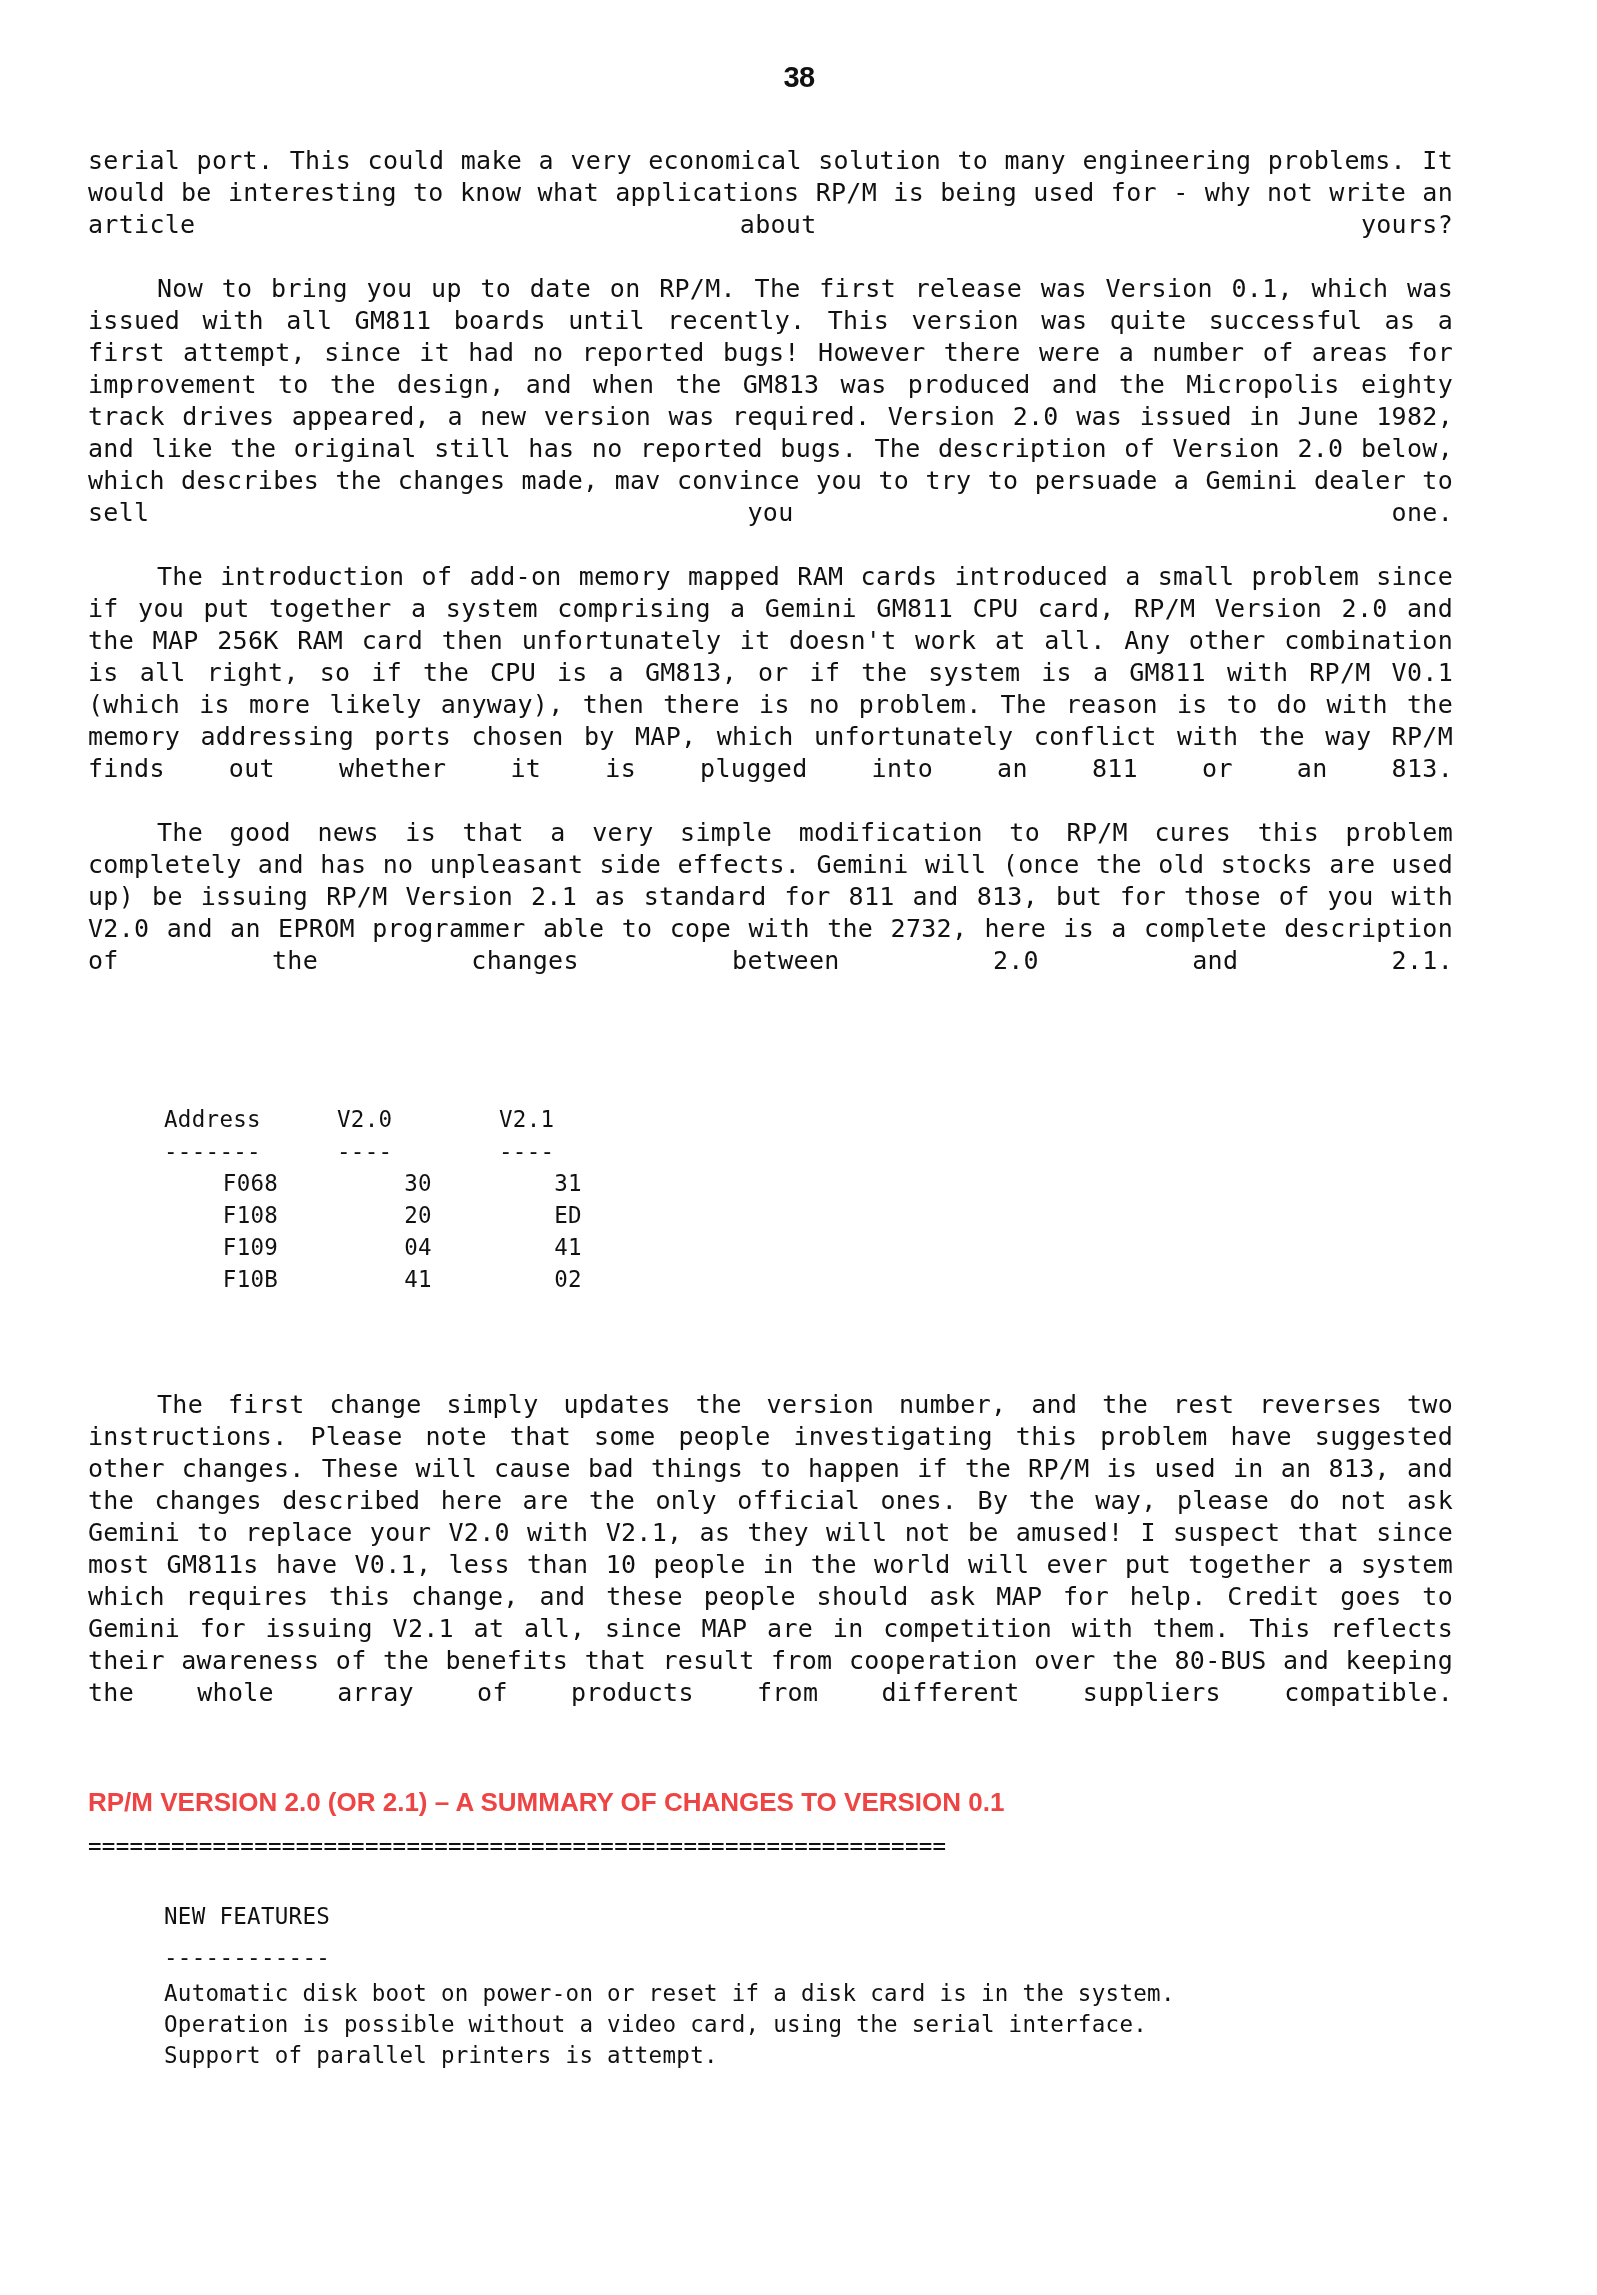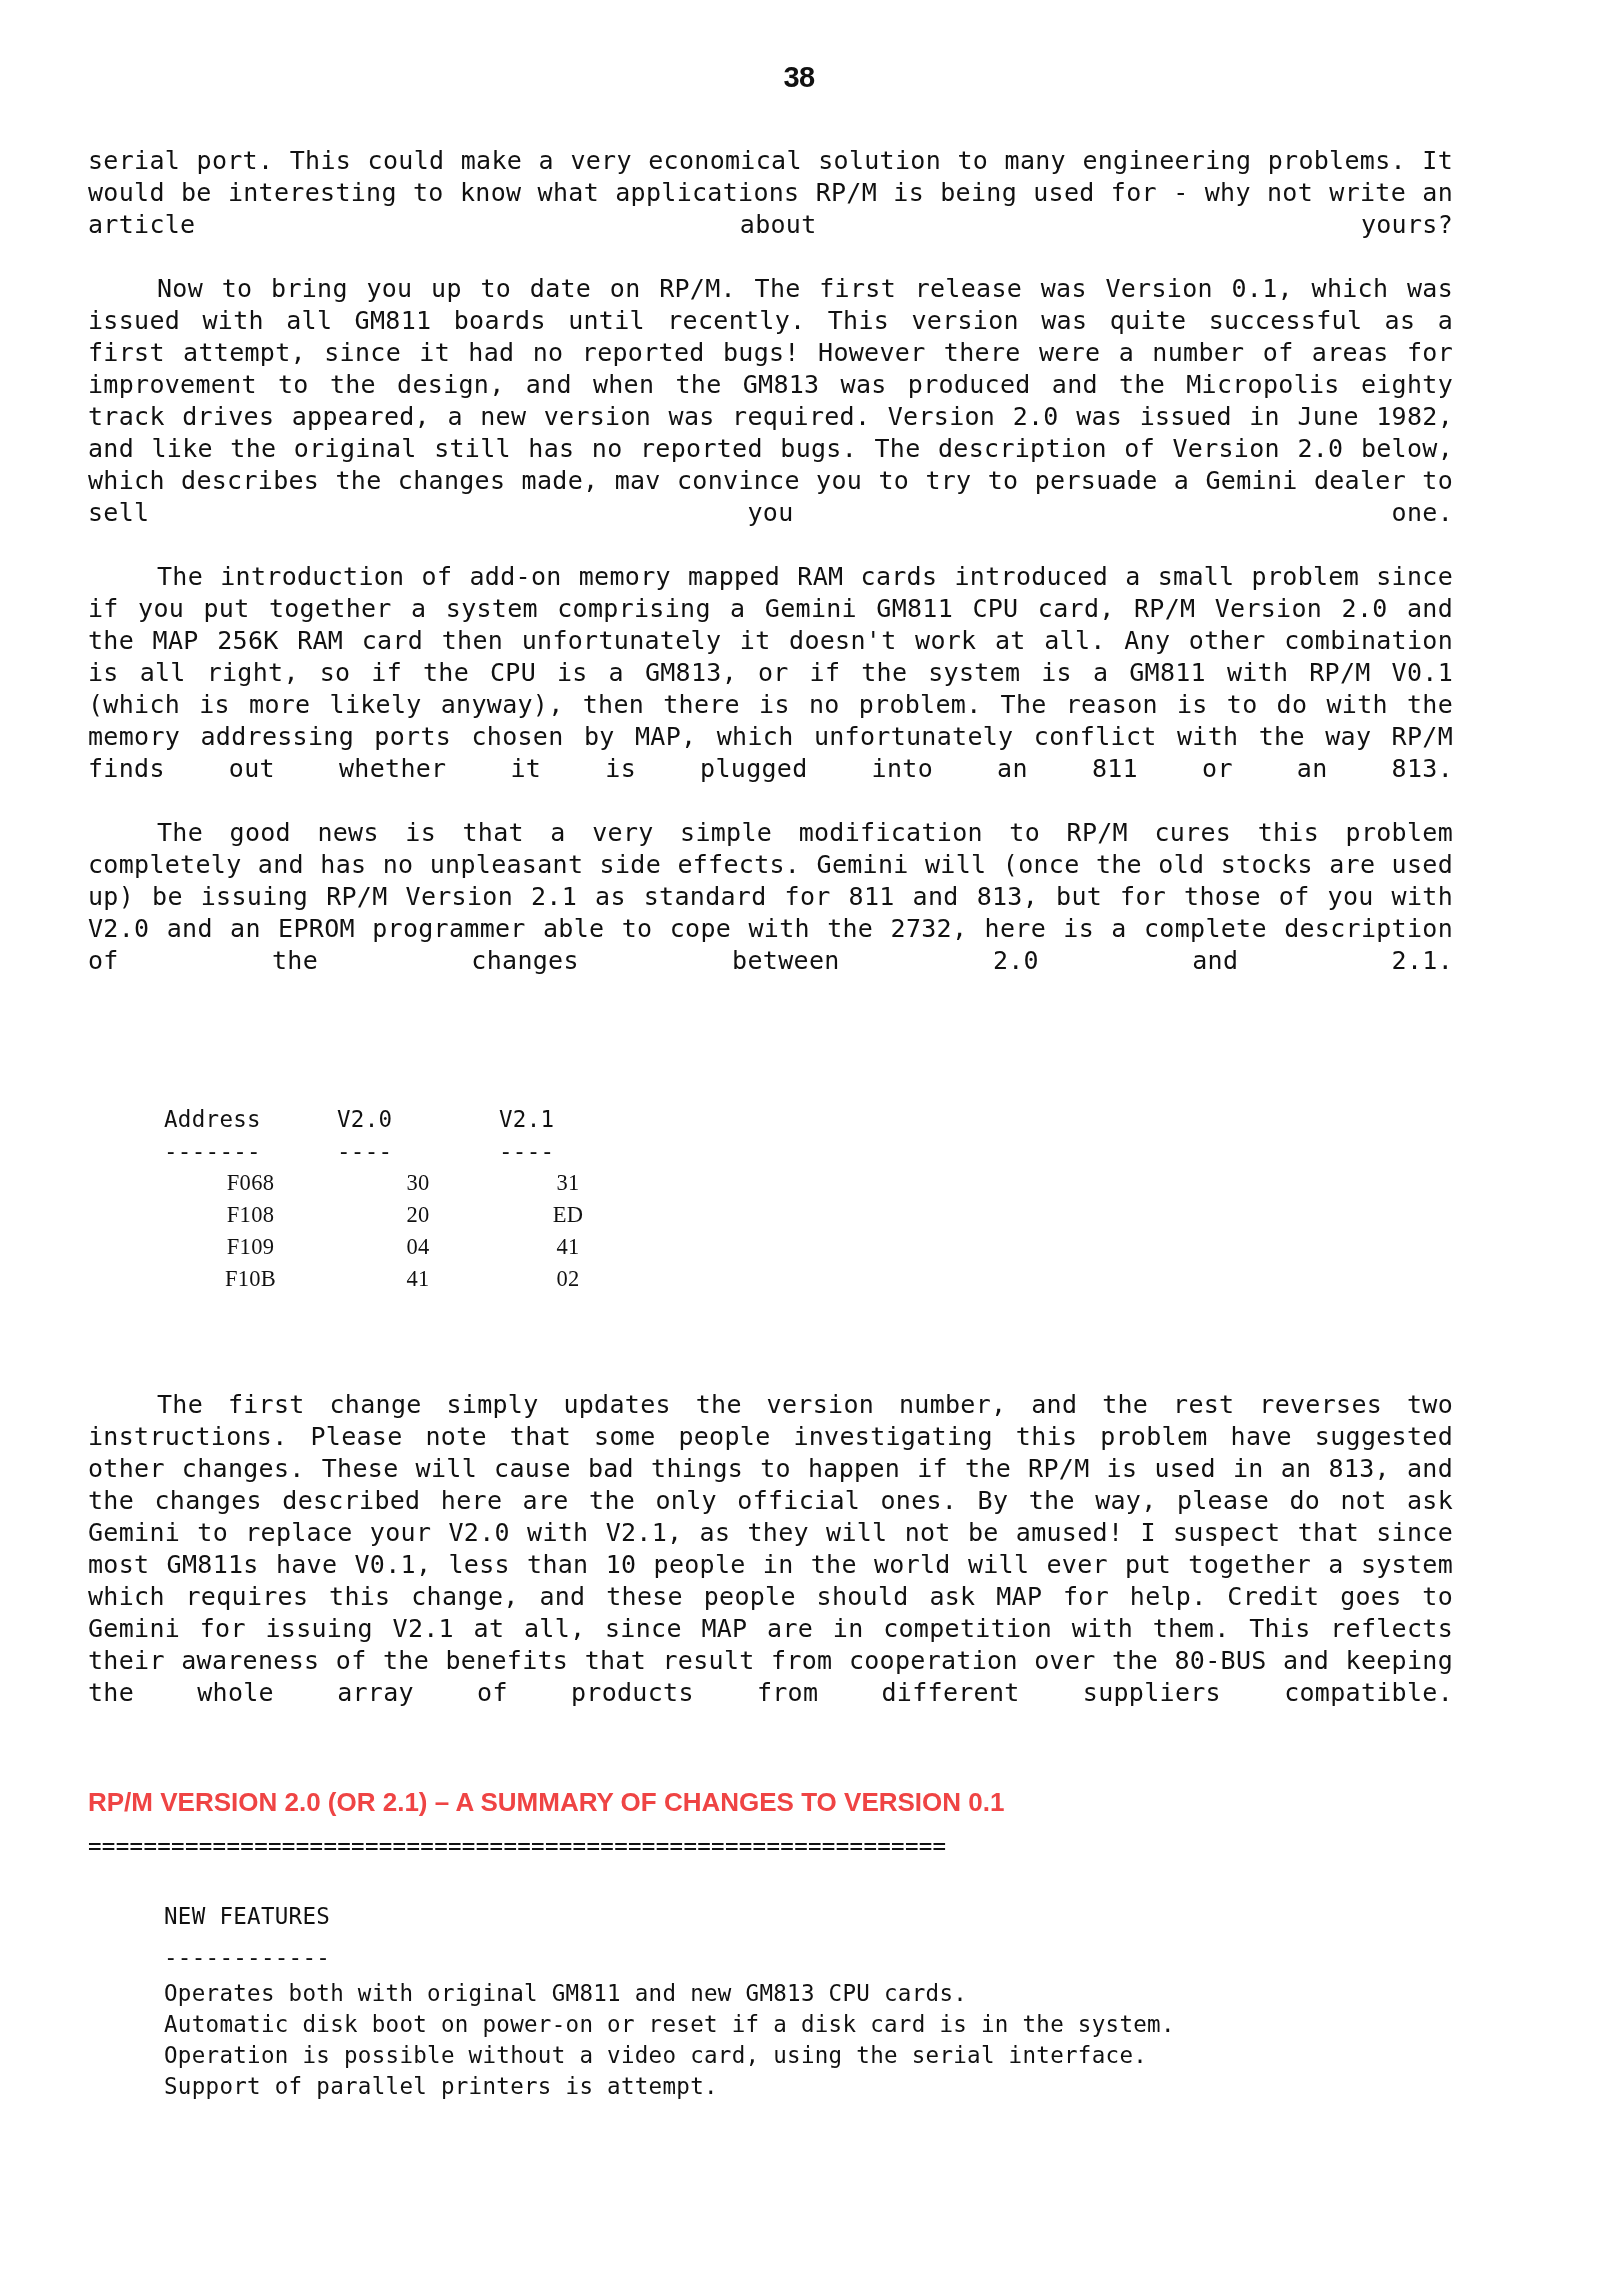--- a/index.html
+++ b/index.html
@@ -81,21 +81,21 @@
     padding: 0;
     font-size: 22.5px;
     line-height: 32px;
     letter-spacing: 0.3px;
     white-space: pre;
     vertical-align: baseline;
   }
   .col-addr { width: 173px; }
   .col-v20  { width: 162px; }
   .col-v21  { width: 138px; }
-  .cell-center { text-align: center; font-family: Liberation Serif, serif; }
+  .cell-center { text-align: center; }
   .cell-head-left { text-align: left; }
 
   
   .section-heading {
     margin-top: 46px;
     font-family: "Liberation Sans", sans-serif;
     font-weight: bold;
     font-size: 26px;
     letter-spacing: 0px;
     color: #ef4444;
@@ -215,21 +215,20 @@
     <div class="section-heading">RP/M VERSION 2.0 (OR 2.1) – A SUMMARY OF CHANGES TO VERSION 0.1</div>
 
     <div class="eq-rule">==============================================================</div>
 
     <div class="features">
       <div class="feat-title">NEW FEATURES</div>
 
       <div class="feat-rule">------------</div>
 
 
-      <div class="feat-line">Operates both with original GM811 and new GM813 CPU cards.</div>
       <div class="feat-line">Automatic disk boot on power-on or reset if a disk card is in the system.</div>
       <div class="feat-line">Operation is possible without a video card, using the serial interface.</div>
       <div class="feat-line">Support of parallel printers is attempt.</div>
     </div>
 
   </div>
 </div>
 
 
 </body></html>

